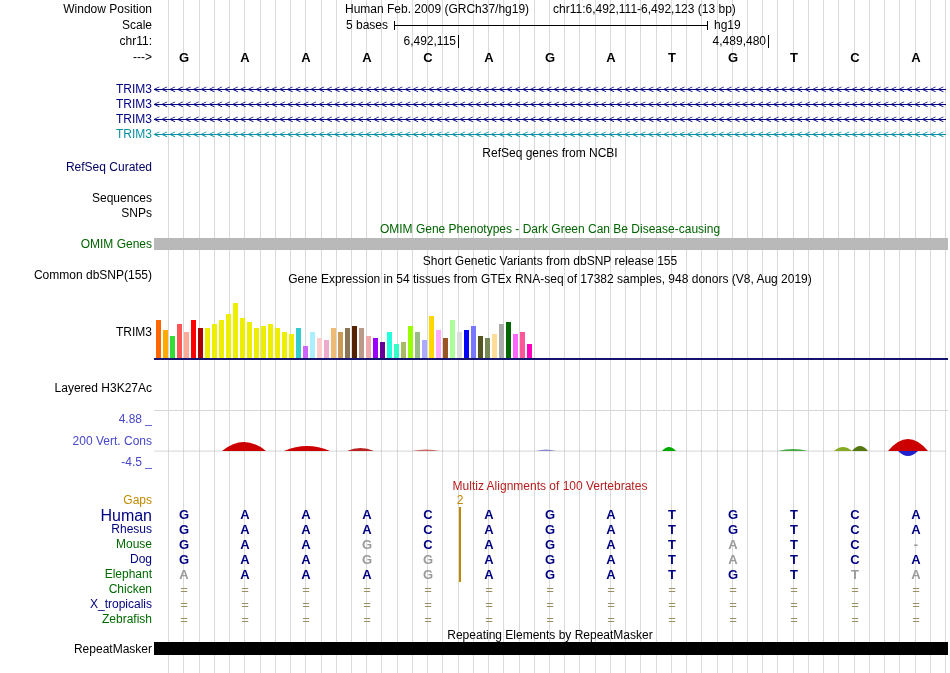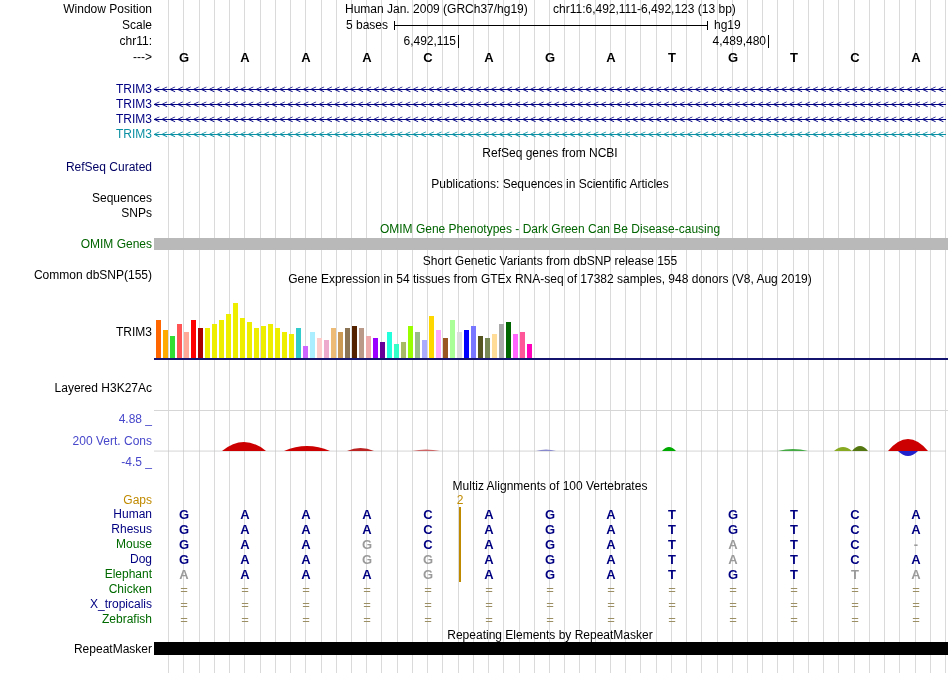--- a/index.html
+++ b/index.html
@@ -17,21 +17,21 @@
   .tick{position:absolute;width:1px;background:#000;}
 </style>
 </head>
 <body>
 
 <div id="stage">
 
   <div id="guides"></div>
 
   <div class="lbl" style="top:2px">Window Position</div>
-  <div class="abs" style="left:345px;top:2px;font-size:12px">Human Jan. 2009 (GRCh37/hg19)</div>
+  <div class="abs" style="left:345px;top:2px;font-size:12px">Human Feb. 2009 (GRCh37/hg19)</div>
   <div class="abs" style="left:553px;top:2px;font-size:12px">chr11:6,492,111-6,492,123 (13 bp)</div>
 
   <div class="lbl" style="top:18px">Scale</div>
   <div class="abs" style="left:308px;top:18px;width:80px;text-align:right;font-size:12px">5 bases</div>
   <div class="abs" style="left:394px;top:25px;width:314px;height:1px;background:#000">
     <div class="abs" style="left:0;top:-4px;width:1px;height:9px;background:#000"></div>
     <div class="abs" style="left:313px;top:-4px;width:1px;height:9px;background:#000"></div>
   </div>
   <div class="abs" style="left:714px;top:18px;font-size:12px">hg19</div>
 
@@ -40,21 +40,20 @@
   <div class="tick" style="left:458px;top:35px;height:13px"></div>
   <div class="abs" style="left:676px;top:34px;width:90px;text-align:right;font-size:12px">4,489,480</div>
   <div class="tick" style="left:768px;top:35px;height:13px"></div>
 
   <div class="lbl" style="top:50px">---&gt;</div>
 
 
   <div class="hdr" style="top:146px">RefSeq genes from NCBI</div>
   <div class="lbl" style="top:160px;color:#000064">RefSeq Curated</div>
 
-  <div class="hdr" style="top:177px">Publications: Sequences in Scientific Articles</div>
   <div class="lbl" style="top:191px">Sequences</div>
   <div class="lbl" style="top:206px">SNPs</div>
 
   <div class="hdr" style="top:222px;color:#006400">OMIM Gene Phenotypes - Dark Green Can Be Disease-causing</div>
   <div class="lbl" style="top:237px;color:#006400">OMIM Genes</div>
   <div class="abs" style="left:154px;top:238px;width:794px;height:12px;background:#b9b9b9"></div>
 
   <div class="hdr" style="top:254px">Short Genetic Variants from dbSNP release 155</div>
   <div class="lbl" style="top:268px">Common dbSNP(155)</div>
 
@@ -63,21 +62,21 @@
 
   <div class="abs" style="left:154px;top:358px;width:794px;height:2px;background:#14146e"></div>
 
   <div class="lbl" style="top:381px">Layered H3K27Ac</div>
   <div class="abs" style="left:154px;top:410px;width:794px;height:1px;background:#d6d6d6"></div>
 
   <div class="lbl" style="top:412px;color:#4747cb">4.88 _</div>
   <div class="lbl" style="top:434px;color:#4747cb">200 Vert. Cons</div>
   <div class="lbl" style="top:455px;color:#4747cb">-4.5 _</div>
 
-  <div class="hdr" style="top:479px;color:#000000">Multiz Alignments of 100 Vertebrates</div>
+  <div class="hdr" style="top:479px;color:#b91c1c">Multiz Alignments of 100 Vertebrates</div>
   <div class="lbl" style="top:493px;color:#c08a00">Gaps</div>
   <div class="abs" style="left:450px;top:493px;width:20px;text-align:center;font-size:12px;color:#c08a00">2</div>
   <div class="abs" style="left:459px;top:507px;width:2px;height:75px;background:#c08a00"></div>
 
   <div class="hdr" style="top:628px">Repeating Elements by RepeatMasker</div>
   <div class="lbl" style="top:642px">RepeatMasker</div>
   <div class="abs" style="left:154px;top:642px;width:794px;height:13px;background:#000"></div>
 
 <div style="position: absolute; left: 174px; top: 50px; width: 20px; text-align: center; font-size: 13px; font-weight: bold;">G</div>
     <div style="position: absolute; left: 235px; top: 50px; width: 20px; text-align: center; font-size: 13px; font-weight: bold;">A</div>
@@ -165,21 +164,21 @@
       <path d="M 193 24 Q 206.5 18 220 24 Z" fill="#bb2222"></path>
       <path d="M 258 24 Q 272 21 286 24 Z" fill="#cc6666"></path>
       <path d="M 382 24 Q 392 21 402 24 Z" fill="#8888cc"></path>
       <path d="M 508 24 Q 515 16 522 24 Z" fill="#00aa00"></path>
       <path d="M 624 24 Q 639 20 654 24 Z" fill="#44aa44"></path>
       <path d="M 680 24 Q 689 16 698 24 Z" fill="#88aa22"></path>
       <path d="M 698 24 Q 706 14 714 24 Z" fill="#557711"></path>
       <path d="M 734 24 Q 754 0 774 24 Z" fill="#cc0000"></path>
       <path d="M 744 24 Q 754 34 764 24 Z" fill="#2222cc"></path>
     </svg>
-    <div style="position: absolute; left: 0px; top: 507px; width: 152px; text-align: right; font-size: 12px; color: rgb(0, 0, 130);">Human</div>
+    <div style="position: absolute; left: 0px; top: 507px; width: 152px; text-align: right; font-size: 16px; color: rgb(0, 0, 130);">Human</div>
     <div style="position: absolute; left: 174px; top: 507px; width: 20px; text-align: center; font-size: 13px; font-weight: bold; color: rgb(0, 0, 130);">G</div>
     <div style="position: absolute; left: 235px; top: 507px; width: 20px; text-align: center; font-size: 13px; font-weight: bold; color: rgb(0, 0, 130);">A</div>
     <div style="position: absolute; left: 296px; top: 507px; width: 20px; text-align: center; font-size: 13px; font-weight: bold; color: rgb(0, 0, 130);">A</div>
     <div style="position: absolute; left: 357px; top: 507px; width: 20px; text-align: center; font-size: 13px; font-weight: bold; color: rgb(0, 0, 130);">A</div>
     <div style="position: absolute; left: 418px; top: 507px; width: 20px; text-align: center; font-size: 13px; font-weight: bold; color: rgb(0, 0, 130);">C</div>
     <div style="position: absolute; left: 479px; top: 507px; width: 20px; text-align: center; font-size: 13px; font-weight: bold; color: rgb(0, 0, 130);">A</div>
     <div style="position: absolute; left: 540px; top: 507px; width: 20px; text-align: center; font-size: 13px; font-weight: bold; color: rgb(0, 0, 130);">G</div>
     <div style="position: absolute; left: 601px; top: 507px; width: 20px; text-align: center; font-size: 13px; font-weight: bold; color: rgb(0, 0, 130);">A</div>
     <div style="position: absolute; left: 662px; top: 507px; width: 20px; text-align: center; font-size: 13px; font-weight: bold; color: rgb(0, 0, 130);">T</div>
     <div style="position: absolute; left: 723px; top: 507px; width: 20px; text-align: center; font-size: 13px; font-weight: bold; color: rgb(0, 0, 130);">G</div>

